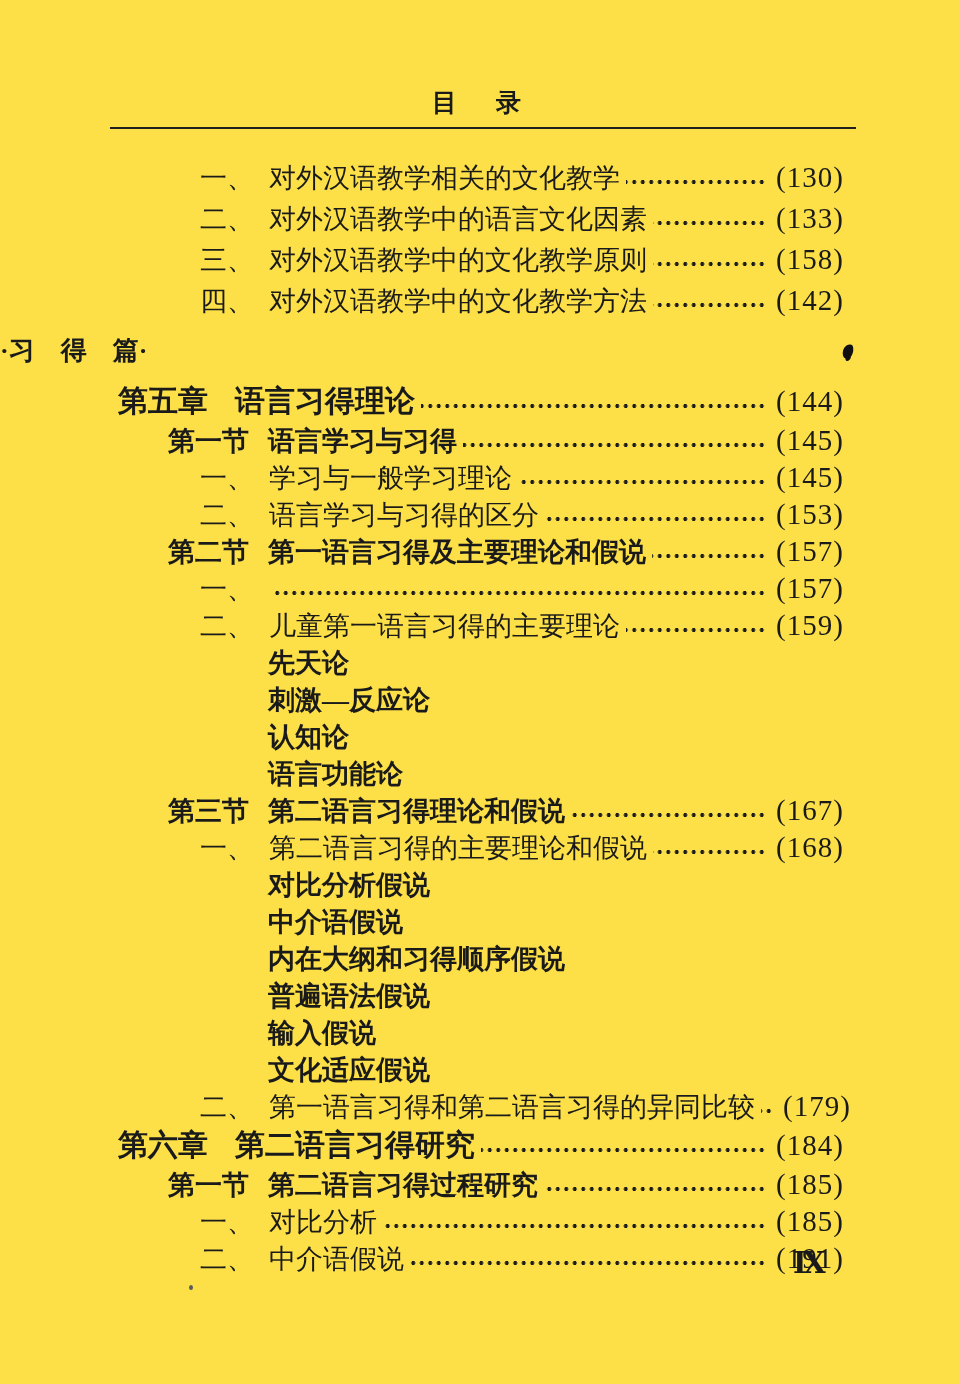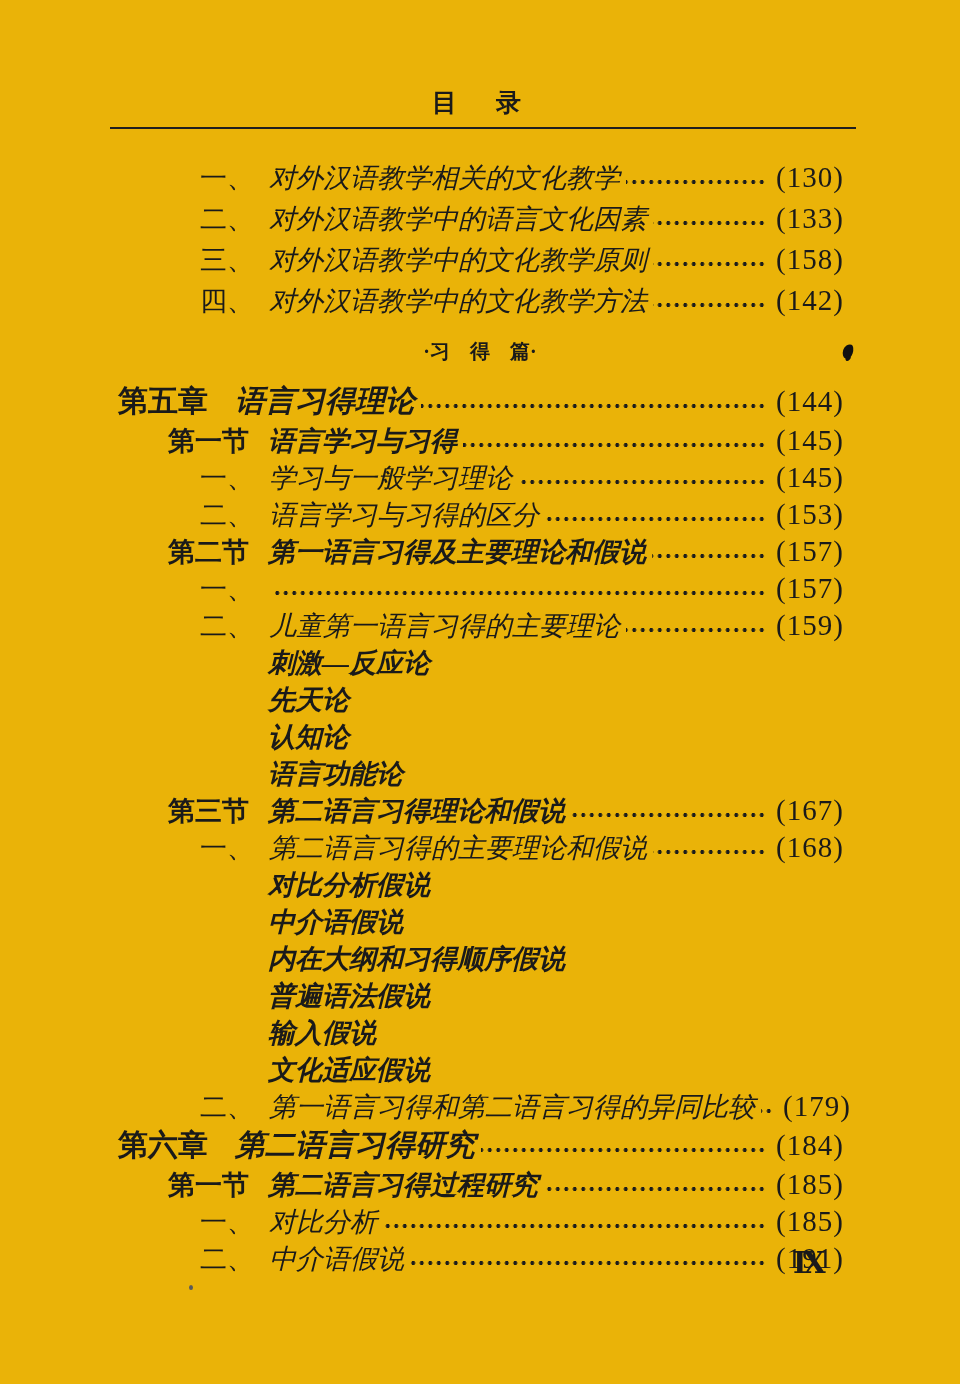--- a/index.html
+++ b/index.html
@@ -1,21 +1,21 @@
 <!DOCTYPE html>
 <html><head>
 <meta charset="utf-8">
 <style>
   html, body { margin: 0; padding: 0; background: #e8e8e8; }
   .page {
     position: relative;
     width: 960px;
     height: 1384px;
     margin: 0 auto;
-    background: #eab308;
+    background: #fde047;
     color: #1a1a1a;
     font-family: "Liberation Serif", "DejaVu Serif", serif;
     overflow: hidden;
   }
   
   .header-title {
     padding-top: 88px;
     text-align: center;
     font-size: 25px;
     font-weight: bold;
@@ -34,21 +34,21 @@
   .row {
     display: flex;
     align-items: center;
     height: 37px;
     padding-right: 100px;
     font-size: 27px;
     white-space: nowrap;
   }
   .toc > .row:nth-child(-n+4) { height: 41px; }
   .num  { flex: none; }
-  .title { flex: none; font-style: italic; }
+  .title { flex: none; }
   .lvl-chapter { padding-left: 118px; font-size: 30px; font-weight: bold; height: 41px; }
   .lvl-chapter .num { width: 117px; }
   .lvl-section { padding-left: 168px; font-weight: bold; }
   .lvl-section .num { width: 100px; }
   .lvl-item   { padding-left: 200px; }
   .lvl-item .num { width: 69px; }
   .lvl-sub    { padding-left: 268px; font-weight: bold; }
   .leader {
     flex: 1 1 auto;
     min-width: 12px;
@@ -67,22 +67,21 @@
     font-weight: normal;
     letter-spacing: 1px;
     text-align: left;
   }
   
   .part-heading {
     margin-top: 12px;
     margin-bottom: 12px;
     height: 36px;
     line-height: 36px;
-    text-align: center;
-    font-size: 20px;
+    font-size: 26px;
     font-weight: bold;
   }
   
   .ink-blob {
     position: absolute;
     left: 843px; top: 344px;
     width: 10px; height: 15px;
     background: #101010;
     border-radius: 65% 35% 55% 45% / 50% 55% 45% 50%;
     transform: rotate(16deg);
@@ -179,26 +178,26 @@
     <span class="pageno">(157)</span>
   </div>
       <div class="row lvl-item">
     <span class="num">二、</span>
     <span class="title">儿童第一语言习得的主要理论</span>
     <span class="leader"></span>
     <span class="pageno">(159)</span>
   </div>
       <div class="row lvl-sub">
 
+    <span class="title">先天论</span>
+
+  </div>
+      <div class="row lvl-sub">
+
     <span class="title">刺激—反应论</span>
-
-  </div>
-      <div class="row lvl-sub">
-
-    <span class="title">先天论</span>
 
   </div>
       <div class="row lvl-sub">
 
     <span class="title">认知论</span>
 
   </div>
       <div class="row lvl-sub">
 
     <span class="title">语言功能论</span>

